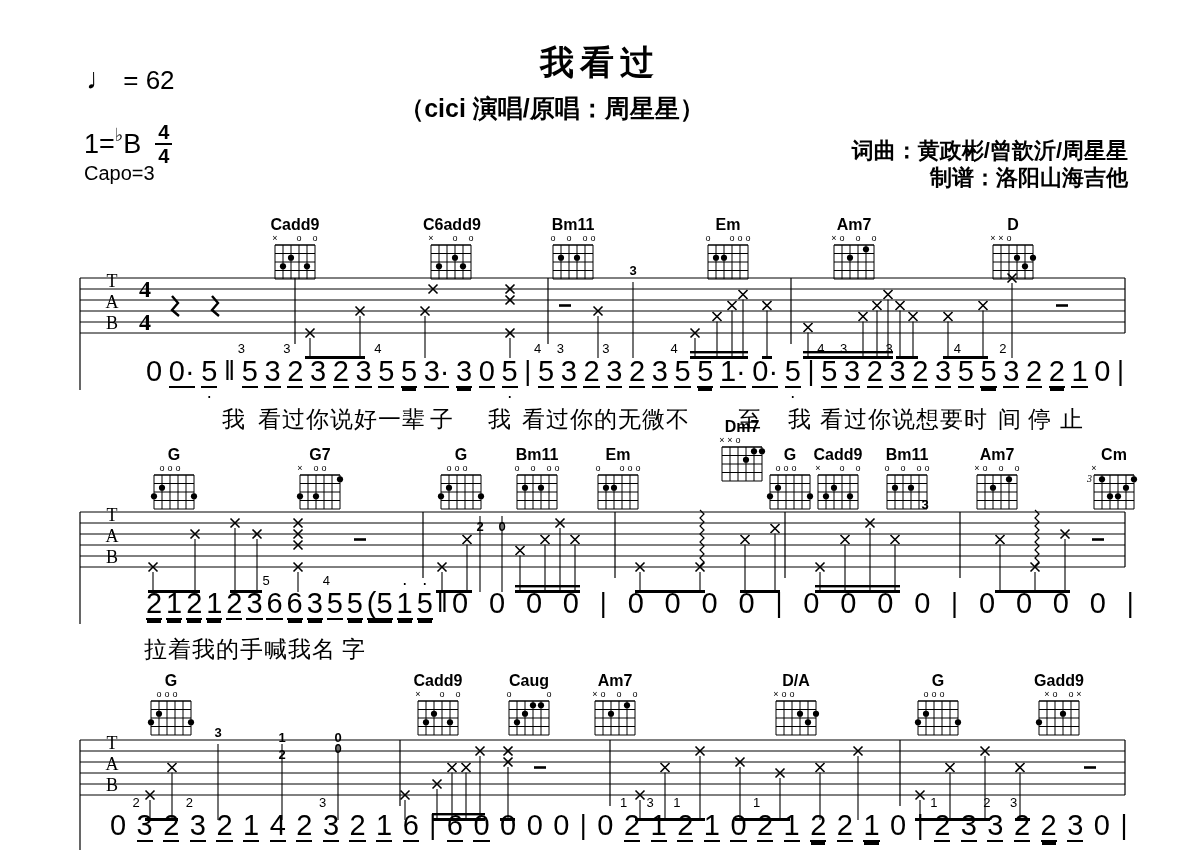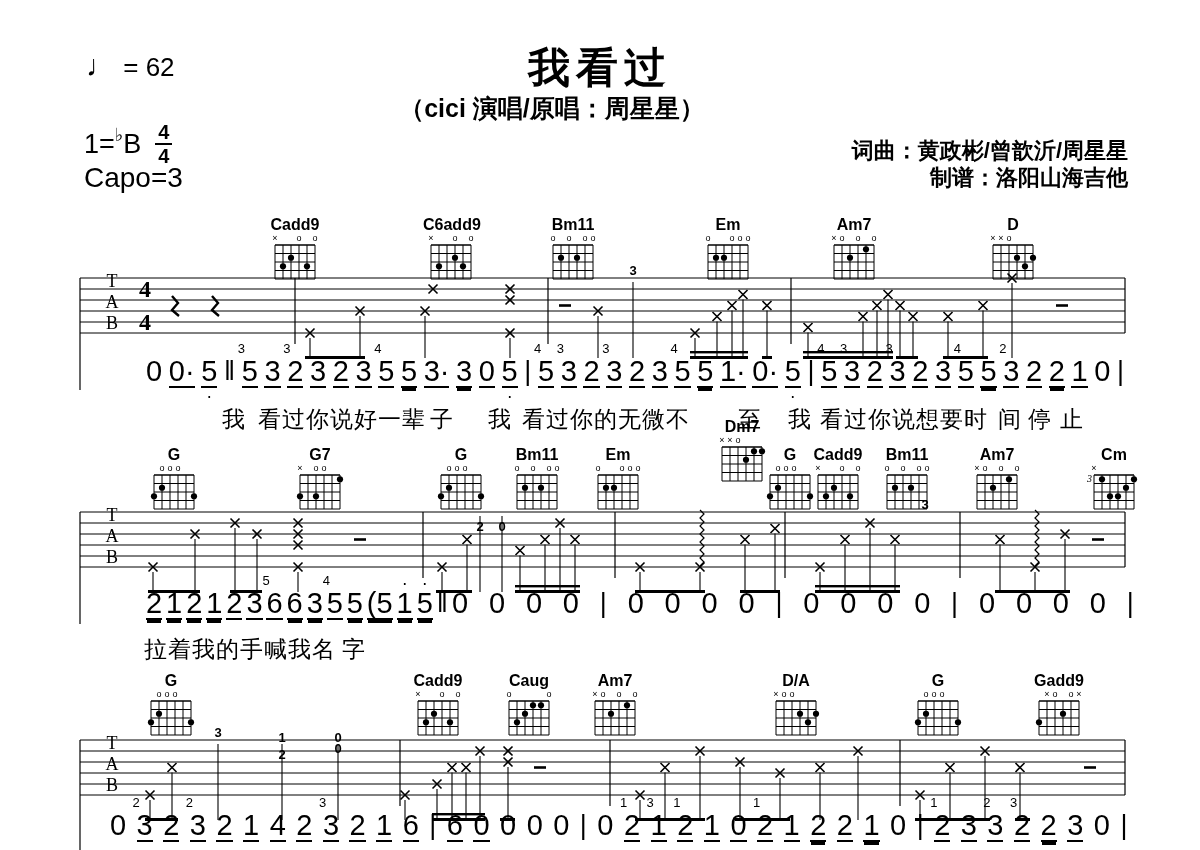--- a/index.html
+++ b/index.html
@@ -1,29 +1,29 @@
 <!DOCTYPE html>
 <html><head>
 <meta charset="utf-8">
 <style>
   html,body{margin:0;padding:0;background:#fff;}
   #sheet{position:relative;width:1200px;height:850px;background:#fff;overflow:hidden;
          font-family:"Liberation Sans",sans-serif;color:#000;}
   .abs{position:absolute;}
   
-  .tempo{left:86px;top:49px;font-size:26px;}
+  .tempo{left:86px;top:62px;font-size:26px;}
   .tempo .note{font-size:30px;}
-  .title{left:0;top:40px;width:1200px;text-align:center;font-size:42px;font-weight:bold;letter-spacing:6px;}
+  .title{left:0;top:40px;width:1200px;text-align:center;font-size:34px;font-weight:bold;letter-spacing:6px;}
   .subtitle{left:0;top:92px;width:1104px;text-align:center;font-size:25px;font-weight:bold;}
   .keyline{left:84px;top:122px;font-size:27px;display:flex;align-items:center;}
   .keyline .flat{font-size:18px;vertical-align:super;position:relative;top:-9px;}
   .frac{display:inline-block;margin-left:14px;text-align:center;font-size:20px;font-weight:bold;line-height:1;}
   .frac .fa{display:block;padding:0 3px 1px;}
   .frac .fb{display:block;border-top:2px solid #000;padding:1px 3px 0;}
-  .capo{left:84px;top:162px;font-size:28px;}
+  .capo{left:84px;top:162px;font-size:20px;}
   .credit1{left:0;top:136px;width:1128px;text-align:right;font-size:22px;font-weight:bold;}
   .credit2{left:0;top:163px;width:1128px;text-align:right;font-size:22px;font-weight:bold;}
   
   .chord{position:absolute;width:56px;text-align:center;}
   .chordname{font-size:16px;font-weight:bold;line-height:14px;height:15px;}
   
   .mrow{position:absolute;display:flex;justify-content:space-between;align-items:flex-start;}
   .tok{position:relative;display:inline-block;font-size:29px;line-height:30px;white-space:nowrap;}
   .tok.u1{border-bottom:2px solid #000;}
   .tok.u2{border-bottom:2px solid #000;box-shadow:0 4px 0 -1px #000;}

